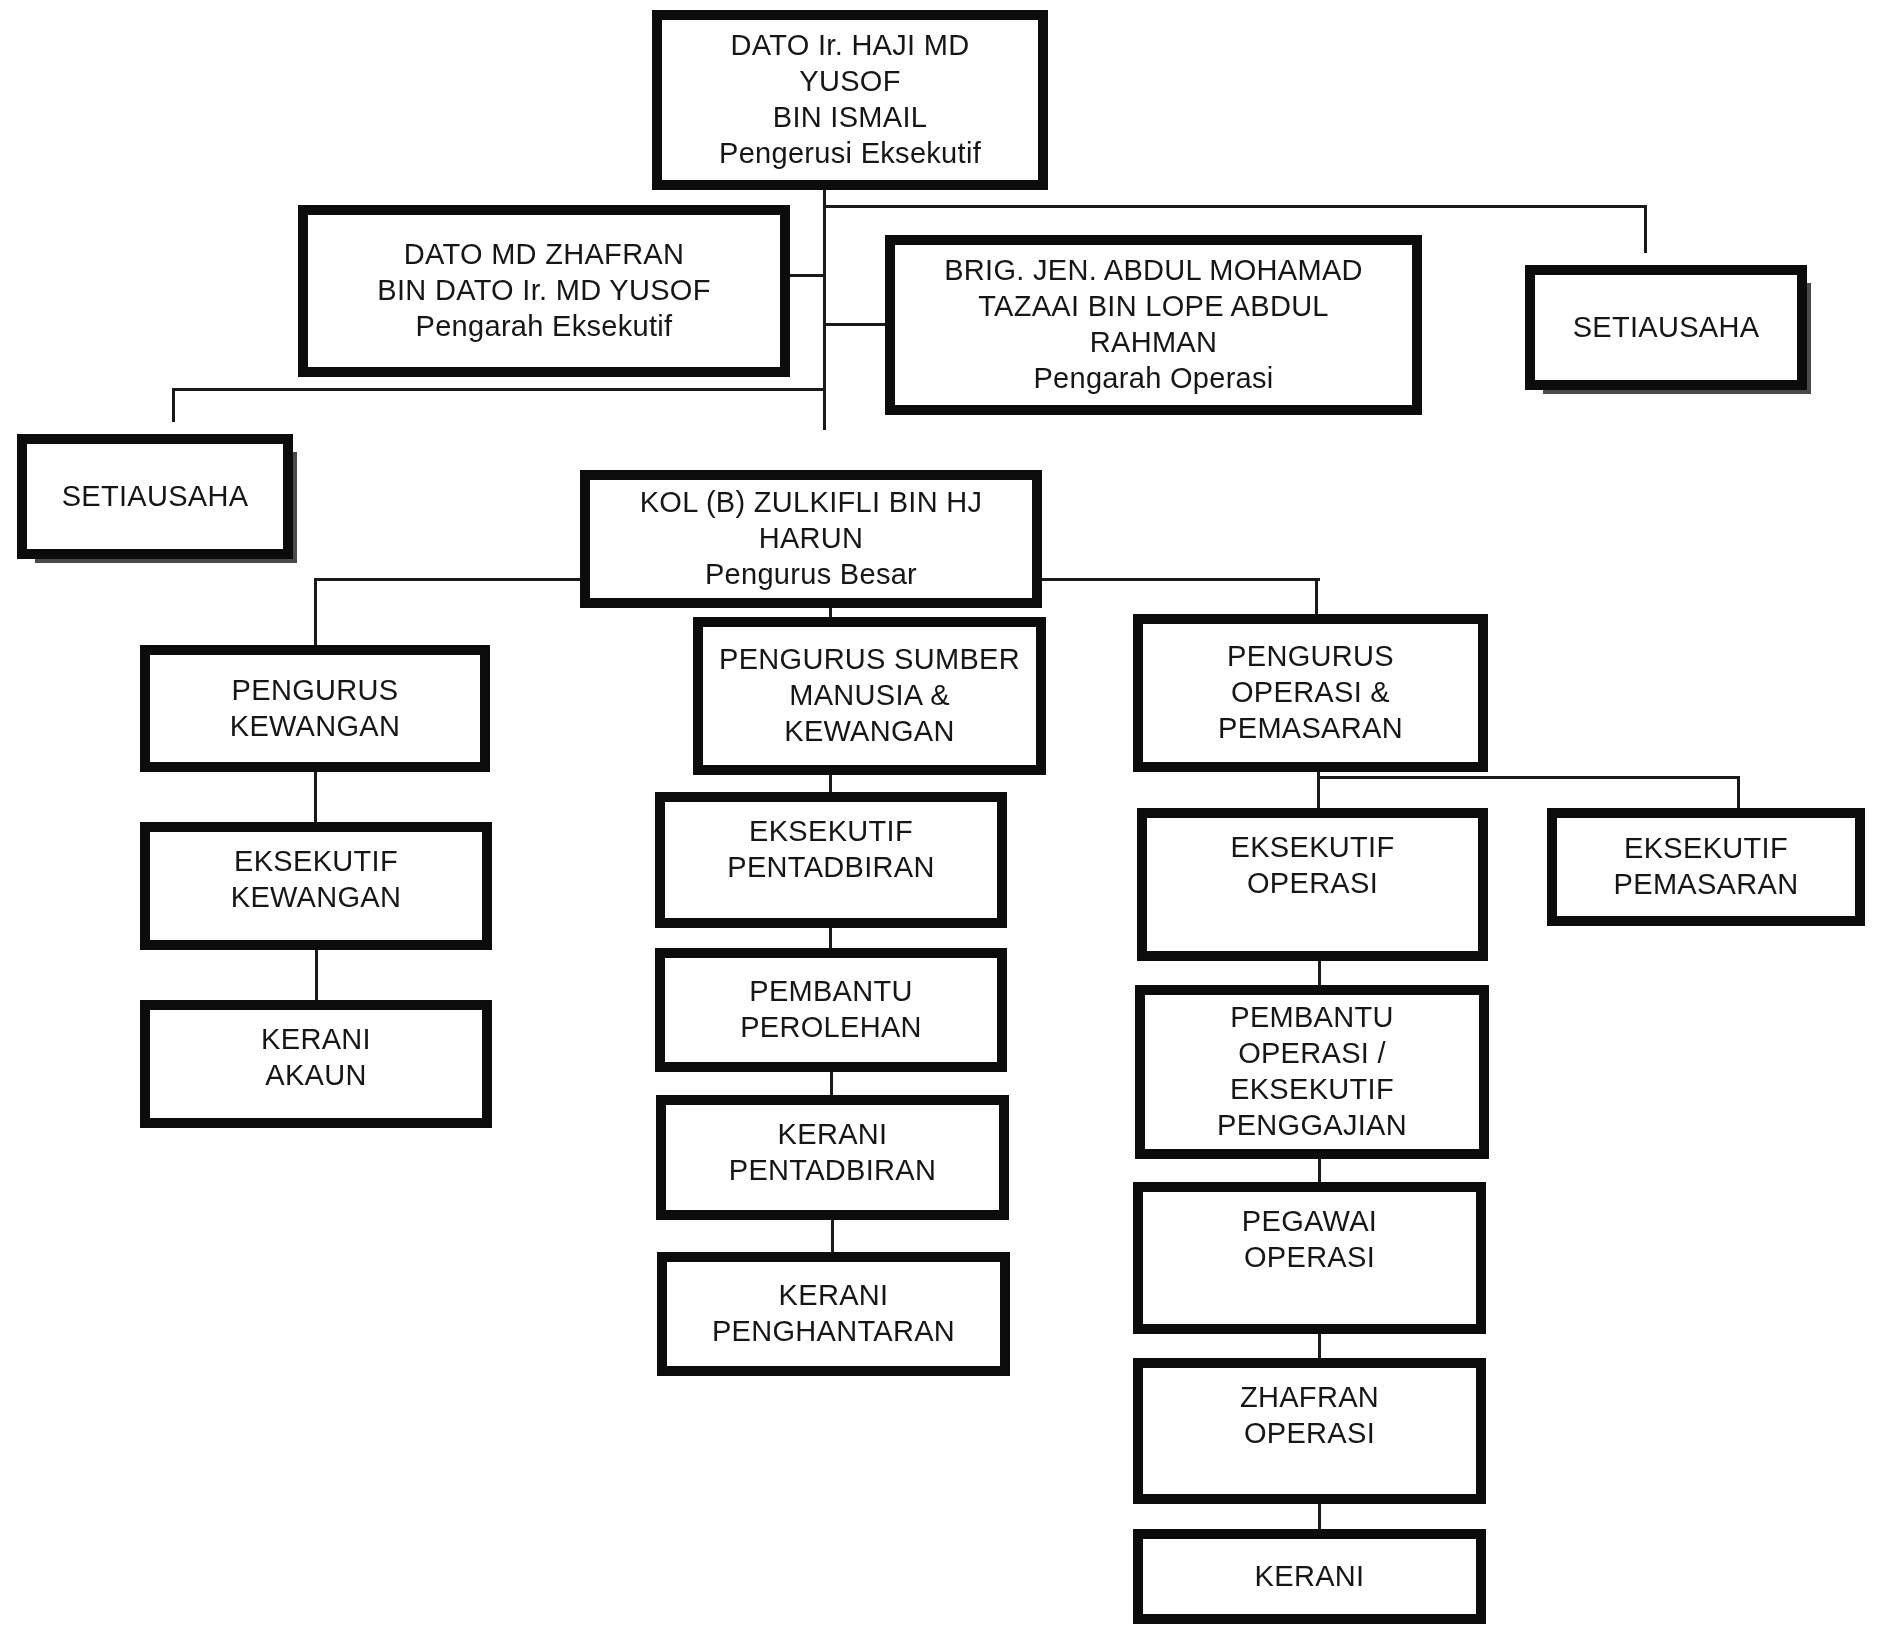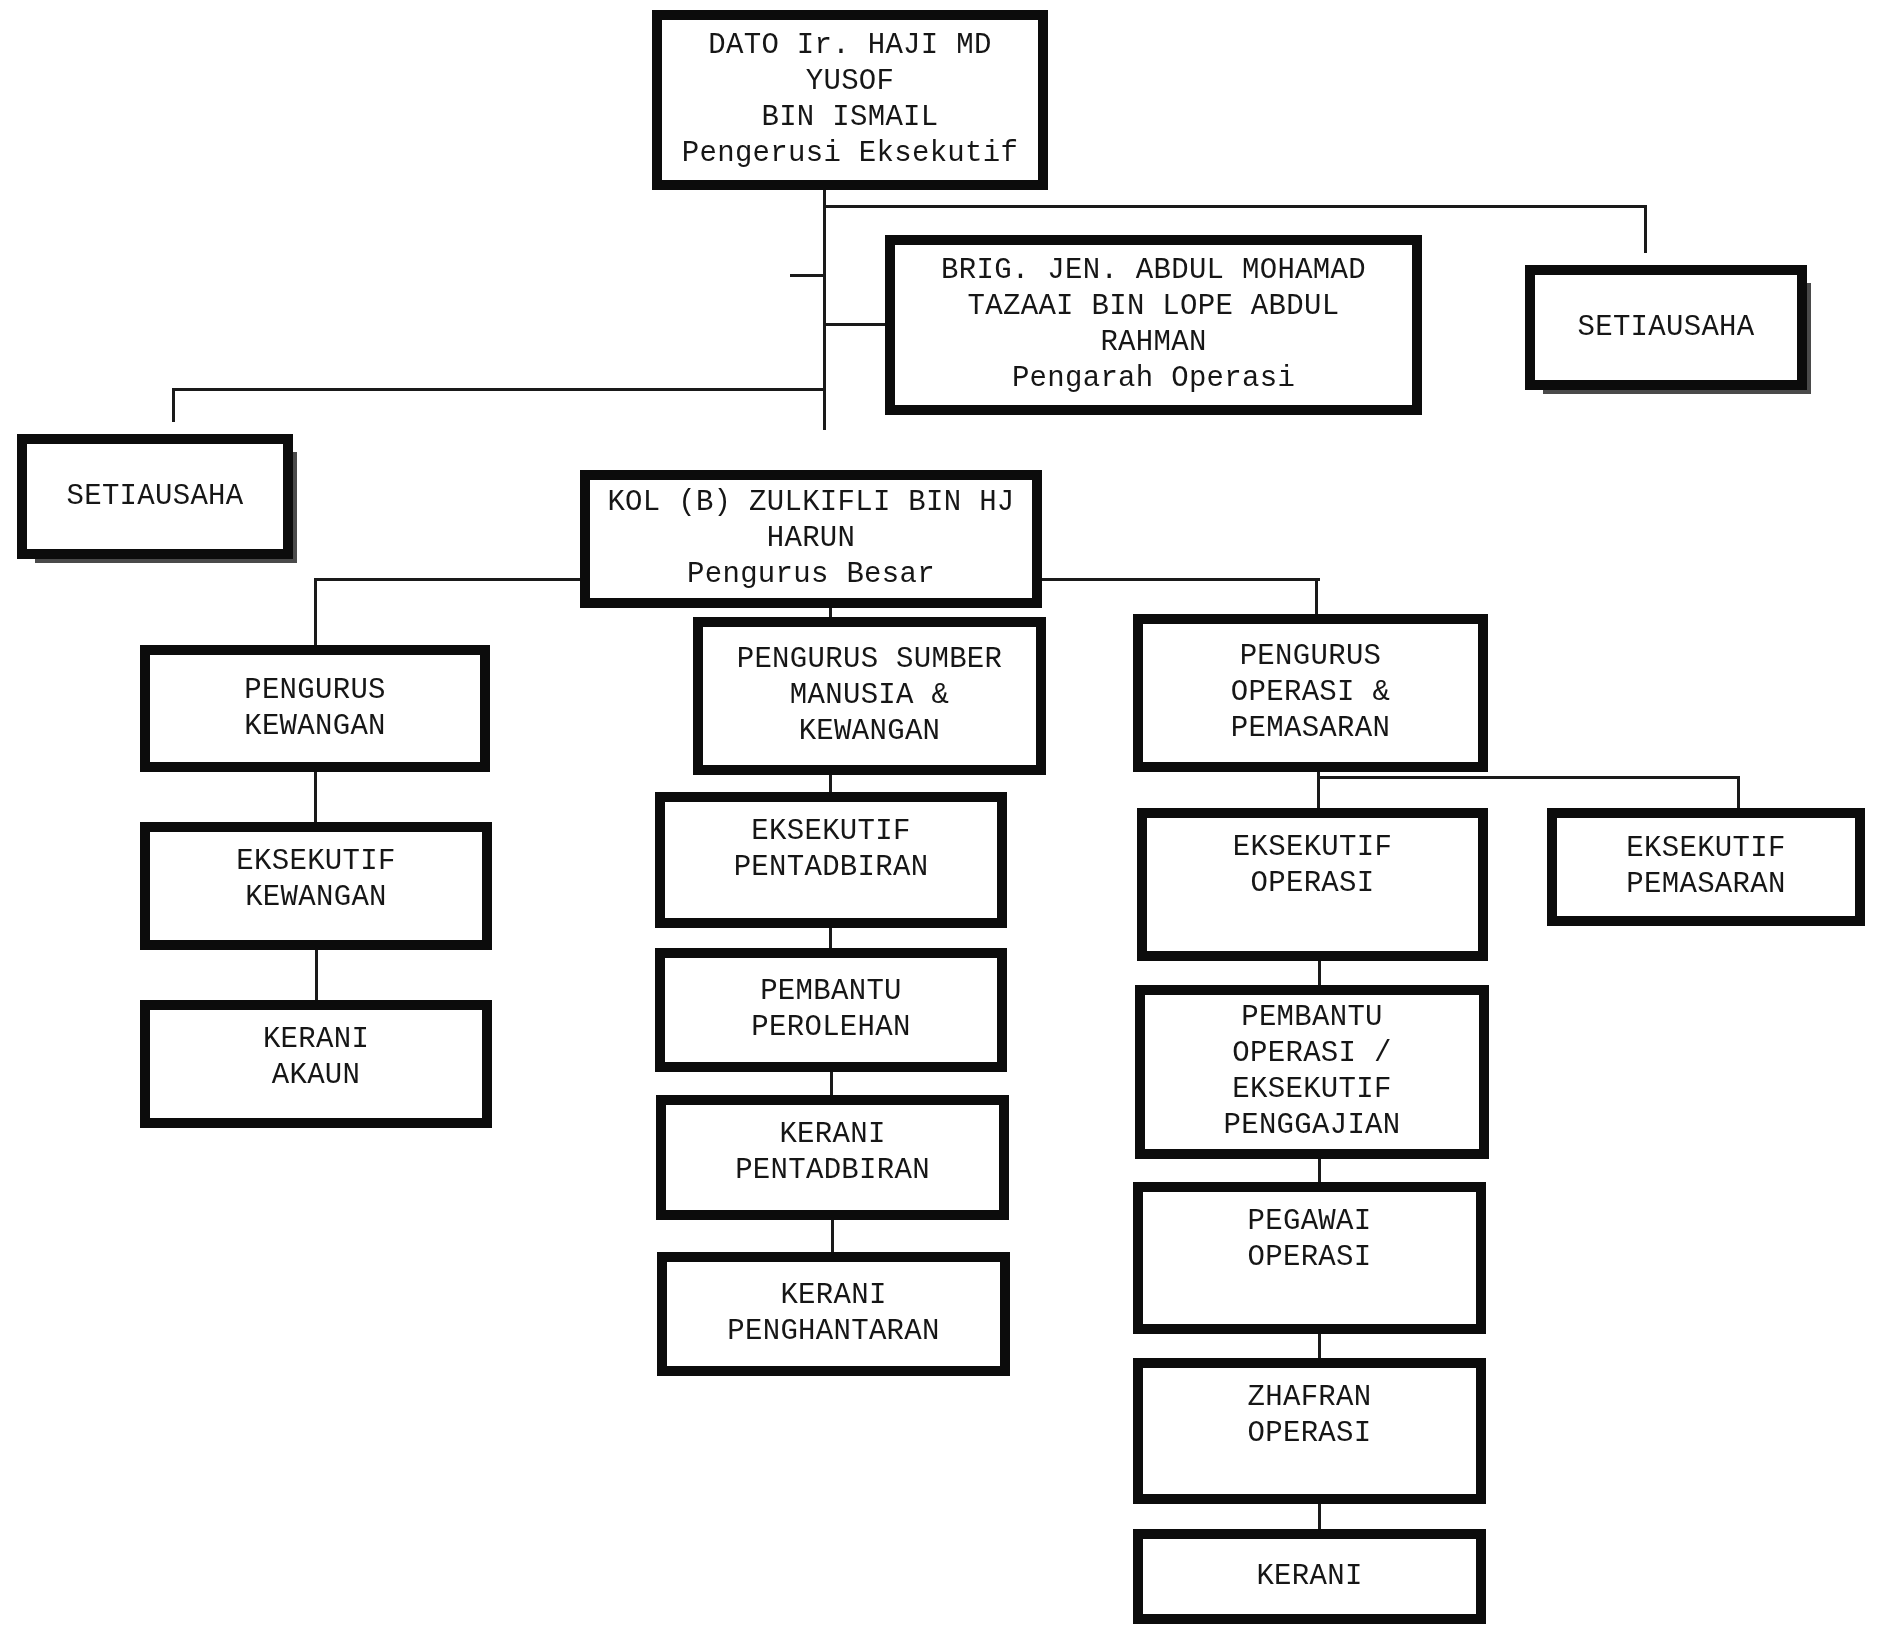--- a/index.html
+++ b/index.html
@@ -1,20 +1,20 @@
 <!DOCTYPE html>
 <html><head>
 <meta charset="utf-8">
 <style>
   html,body { margin:0; padding:0; background:#ffffff; }
   #canvas {
     position:relative;
     width:1882px; height:1636px;
     background:#ffffff;
-    font-family:Liberation Mono, monospace;
+    font-family:Liberation Sans, sans-serif;
     overflow:hidden;
   }
   .node {
     position:absolute;
     box-sizing:border-box;
     background:#ffffff;
     border:10px solid #0c0c0c;
     color:#161616;
     display:flex;
     flex-direction:column;
@@ -81,20 +81,23 @@
   <div class="line" style="left:1737px;top:776px;width:3px;height:32px"></div>
   <div class="line" style="left:1318px;top:961px;width:3px;height:24px"></div>
   <div class="line" style="left:1318px;top:1159px;width:3px;height:23px"></div>
   <div class="line" style="left:1318px;top:1334px;width:3px;height:24px"></div>
   <div class="line" style="left:1318px;top:1504px;width:3px;height:25px"></div>
 
   <div class="node" id="chairman">DATO Ir. HAJI MD
 YUSOF
 BIN ISMAIL
 Pengerusi Eksekutif</div>
+  <div class="node" id="exec_director">DATO MD ZHAFRAN
+BIN DATO Ir. MD YUSOF
+Pengarah Eksekutif</div>
   <div class="node" id="ops_director">BRIG. JEN. ABDUL MOHAMAD
 TAZAAI BIN LOPE ABDUL
 RAHMAN
 Pengarah Operasi</div>
   <div class="node shadow" id="secretary_right">SETIAUSAHA</div>
   <div class="node shadow" id="secretary_left">SETIAUSAHA</div>
   <div class="node" id="general_manager">KOL (B) ZULKIFLI BIN HJ
 HARUN
 Pengurus Besar</div>
   <div class="node" id="pengurus_kewangan">PENGURUS

